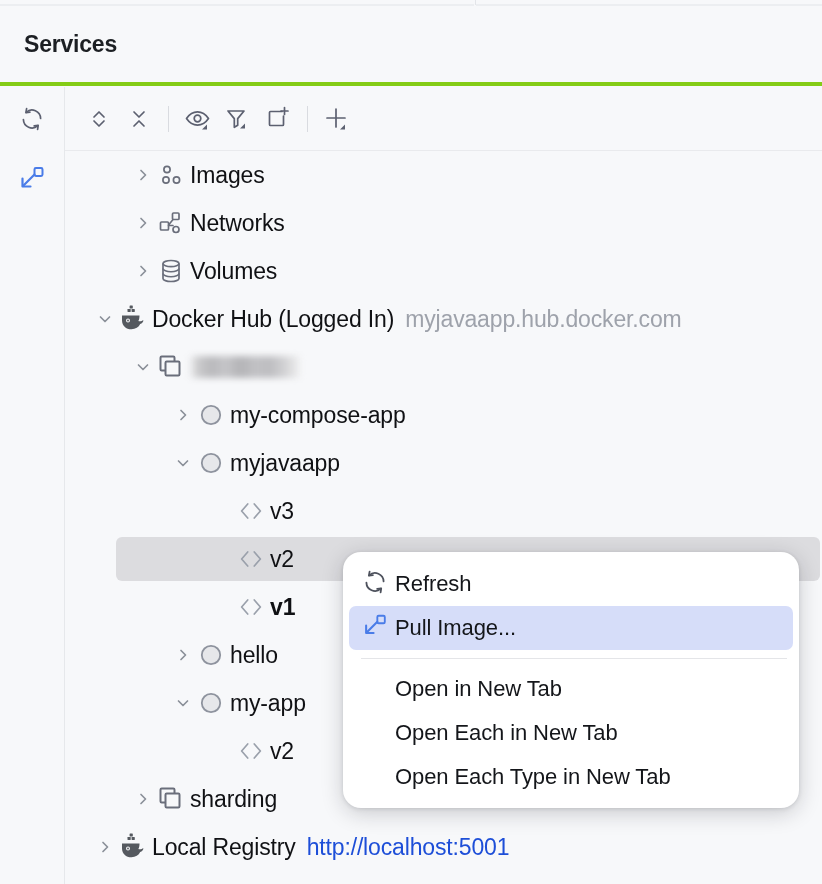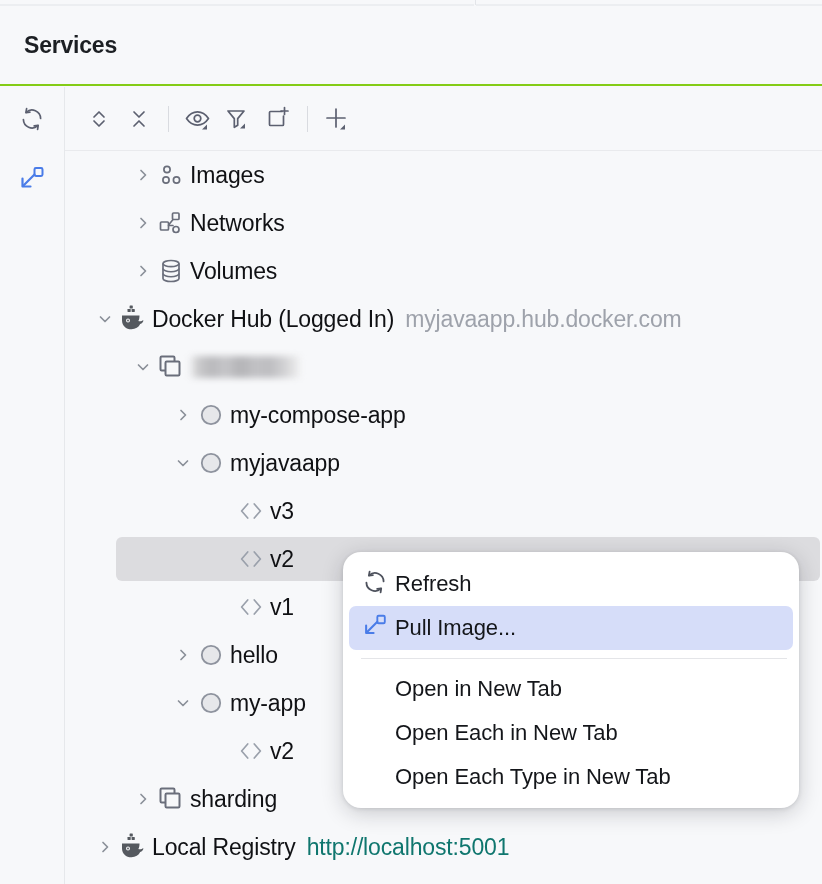--- a/index.html
+++ b/index.html
@@ -46,21 +46,21 @@
     width: 346px; height: 2px;
     background: #eceef1;
   }
 
   
   .header {
     position: absolute;
     left: 0; top: 6px;
     width: 822px; height: 80px;
     background: #f7f8fa;
-    border-bottom: 2px solid #84cc16;
+    border-bottom: 4px solid #84cc16;
     box-sizing: border-box;
     display: flex;
     align-items: center;
   }
   .header-title {
     margin-left: 24px;
     font-size: 23px;
     font-weight: bold;
     color: #1c1f23;
     letter-spacing: -0.2px;
@@ -186,21 +186,21 @@
     color: #101114;
     letter-spacing: -0.15px;
   }
   .sublabel {
     font-size: 23px;
     color: #9ea2ab;
     margin-left: 11px;
     letter-spacing: -0.15px;
   }
   .sublabel.faded {
-    color: #0f766e;
+    color: #1d4ed8;
   }
   .redacted {
     display: inline-block;
     width: 110px;
     height: 22px;
     border-radius: 2px;
     background: linear-gradient(90deg,
       #ededee 0%, #c9c9cb 8%, #b9b9bc 20%, #c6c6c9 32%,
       #b4b4b7 46%, #c2c2c5 60%, #bdbdc0 72%, #d2d2d4 86%, #f0f0f1 100%);
     filter: blur(3px);
@@ -495,21 +495,21 @@
           <span class="row-icon">
             <svg width="32" height="30" viewBox="0 0 32 30" fill="none">
               <path d="M12.5 7.5 6 15l6.5 7.5" stroke="#9aa0ab" stroke-width="1.8" stroke-linecap="round" stroke-linejoin="round"></path>
               <path d="M19.5 7.5 26 15l-6.5 7.5" stroke="#9aa0ab" stroke-width="1.8" stroke-linecap="round" stroke-linejoin="round"></path>
             </svg>
           </span>
           <span class="label">v2</span>
         </div>
       </div>
       <div class="row">
-        <div class="row-inner" style="padding-left: 118px;">
+        <div class="row-inner" style="padding-left: 118px; font-weight: bold;">
           <span class="arrow"></span>
           <span class="row-icon">
             <svg width="32" height="30" viewBox="0 0 32 30" fill="none">
               <path d="M12.5 7.5 6 15l6.5 7.5" stroke="#9aa0ab" stroke-width="1.8" stroke-linecap="round" stroke-linejoin="round"></path>
               <path d="M19.5 7.5 26 15l-6.5 7.5" stroke="#9aa0ab" stroke-width="1.8" stroke-linecap="round" stroke-linejoin="round"></path>
             </svg>
           </span>
           <span class="label">v1</span>
         </div>
       </div>

